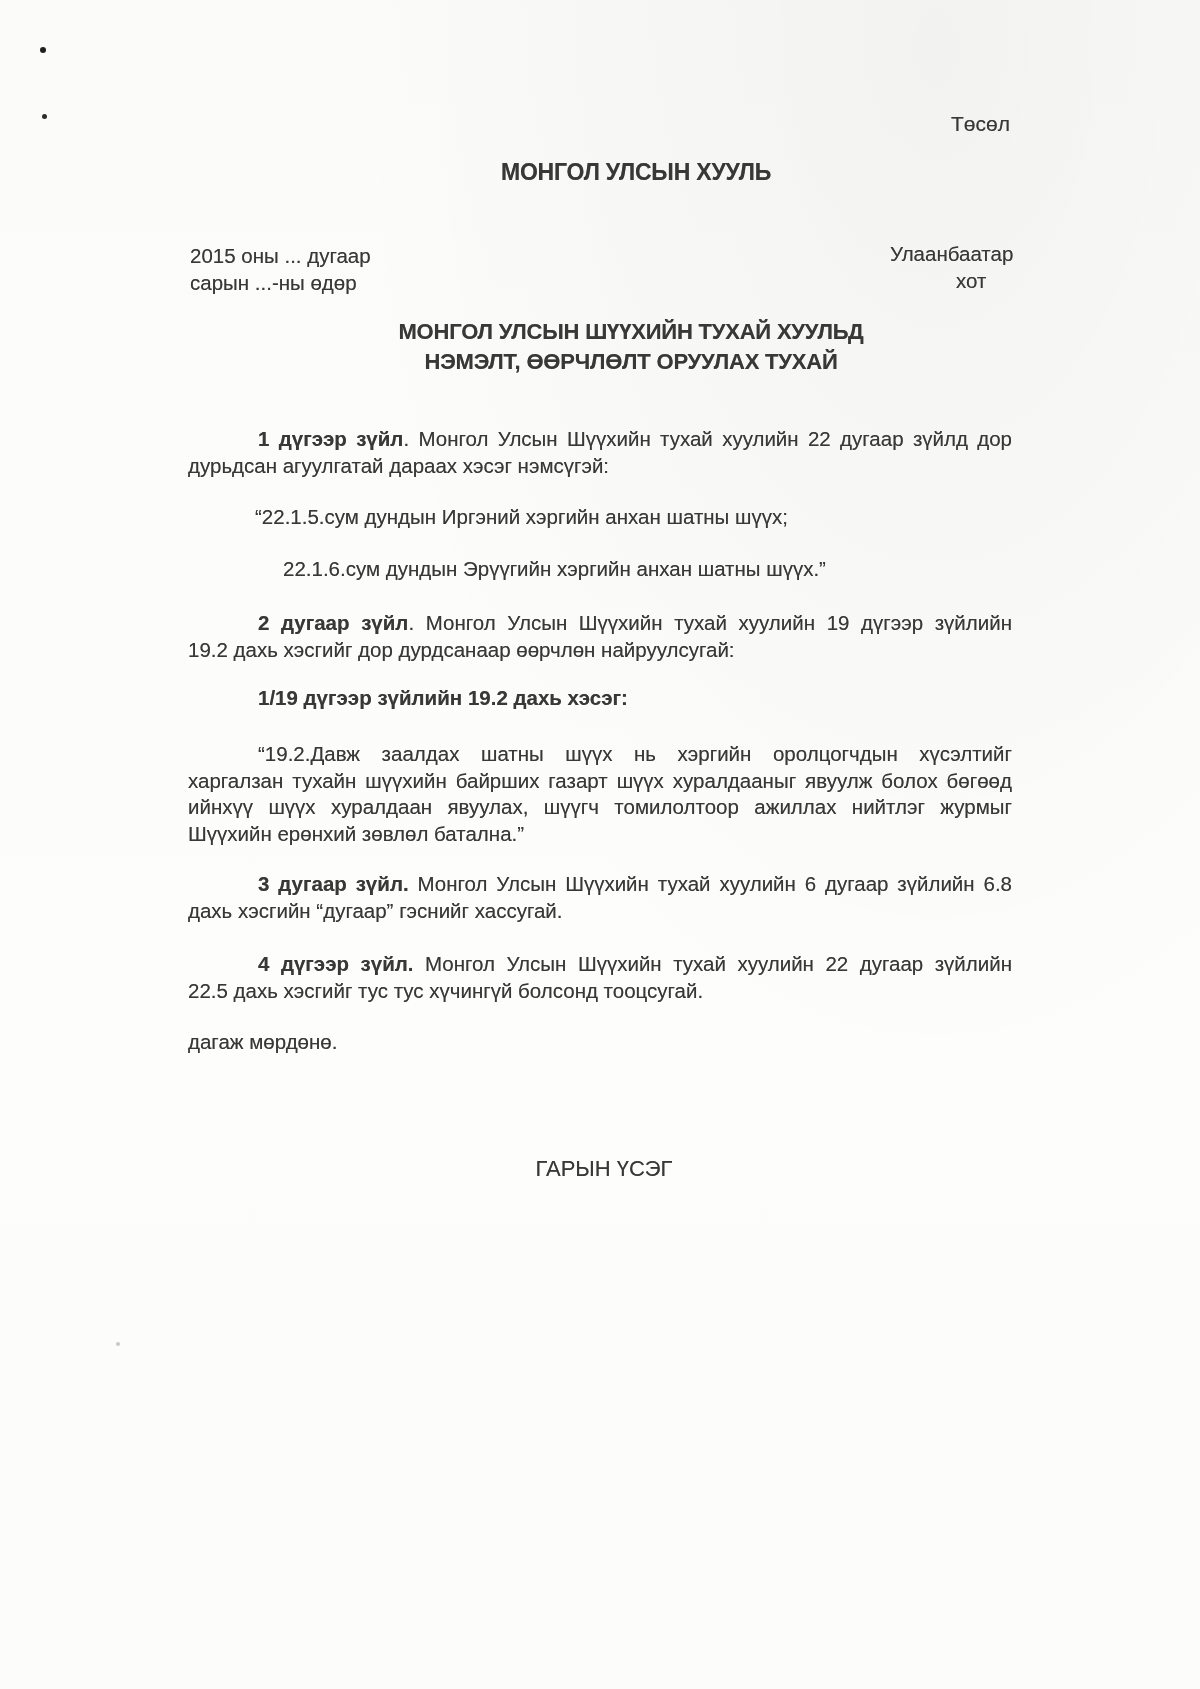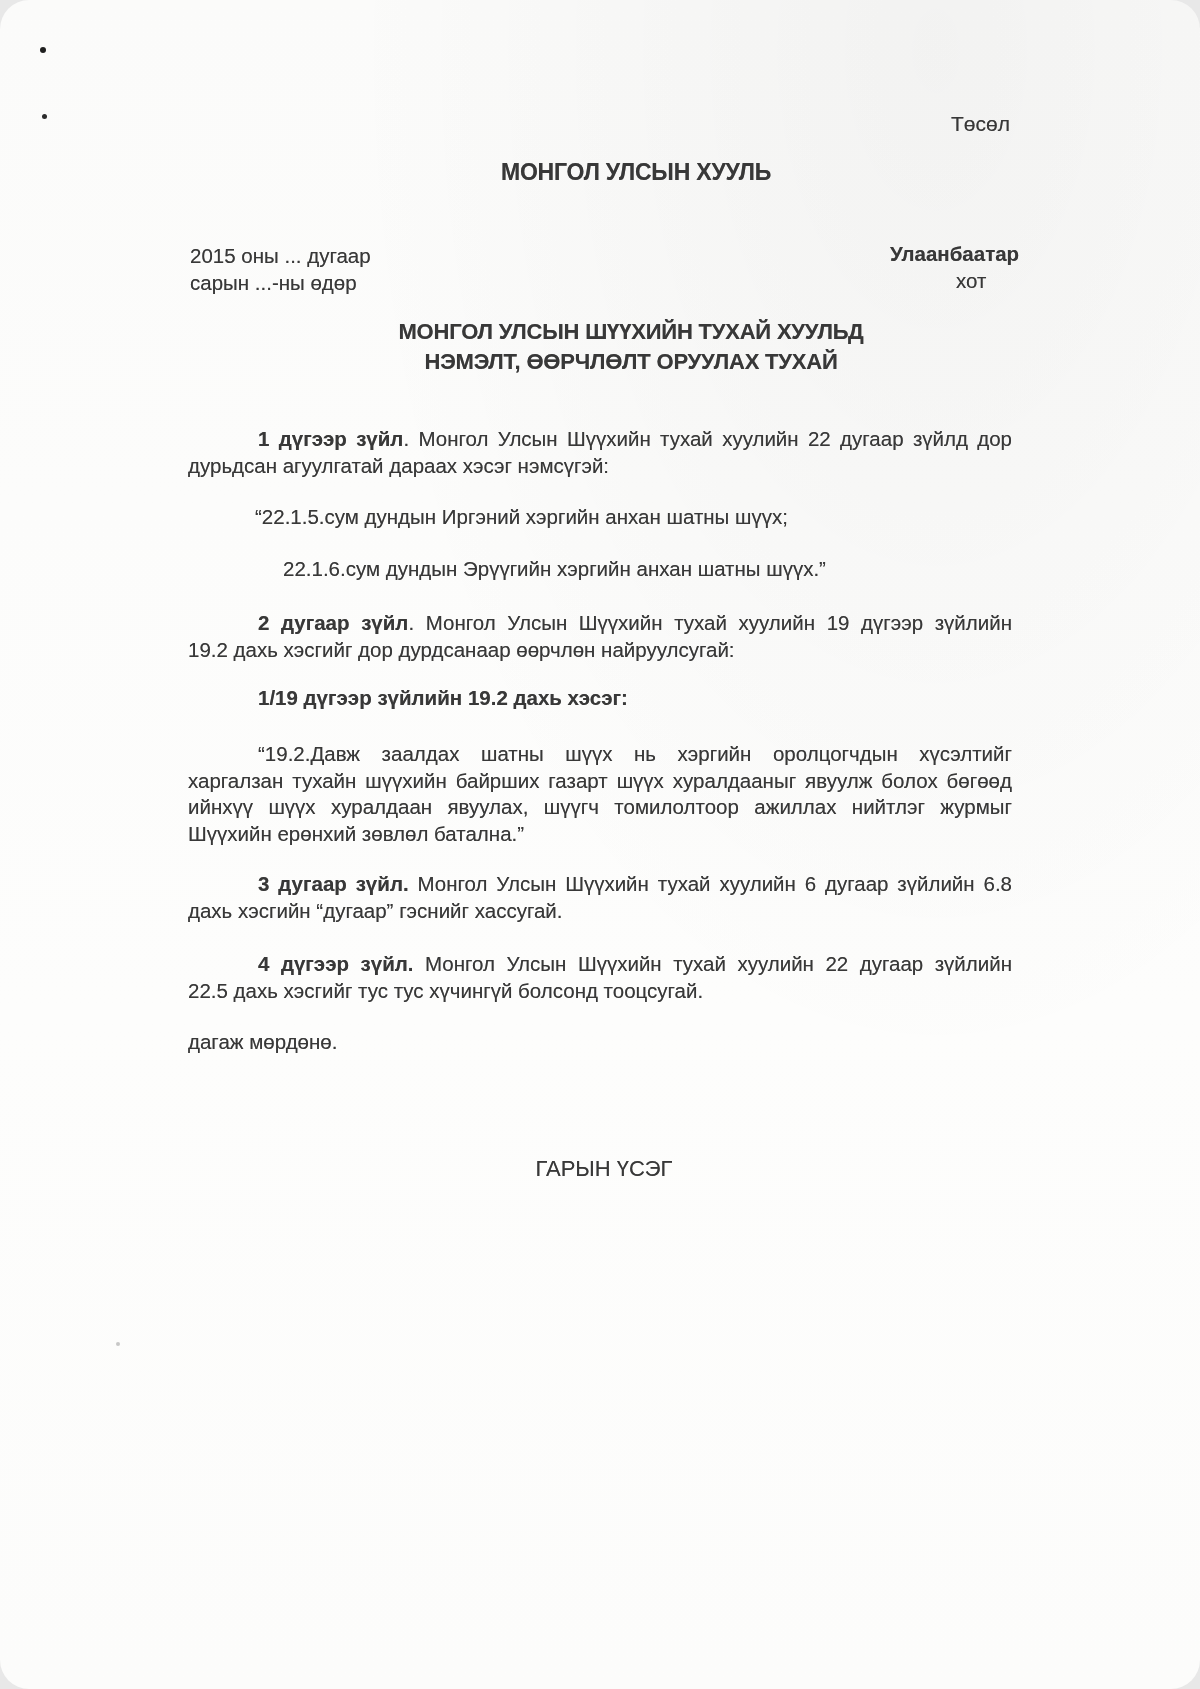--- a/index.html
+++ b/index.html
@@ -7,39 +7,38 @@
     position:relative;
     width:1200px; height:1689px;
     margin:0 auto;
     background:
       radial-gradient(ellipse at 78% 3%, rgba(0,0,0,0.035), transparent 45%),
       linear-gradient(180deg, #fbfbfa 0%, #fdfdfc 60%, #fcfcfb 100%);
     overflow:hidden;
     font-family:"Liberation Sans","DejaVu Sans",sans-serif;
     color:#383838;
     text-shadow:0 0 0.6px rgba(56,56,56,0.55);
-    border-radius:29px;
   }
   .abs { position:absolute; }
   .para { position:absolute; left:188px; width:824px; font-size:20.5px; line-height:26.5px; }
   .jline { text-align:justify; text-align-last:justify; }
   .lastline { text-align:left; text-align-last:left; }
   .fl-indent { padding-left:70px; }
   .b { font-weight:bold; }
   .law-title {
     left:0; width:1272px; top:159px; text-align:center;
     font-size:23px; font-weight:bold; letter-spacing:-0.2px;
   }
   .subject {
     left:0; width:1262px; top:317px; text-align:center;
     font-size:22px; font-weight:bold; line-height:30px; letter-spacing:-0.2px;
   }
   .draft { left:951px; top:112px; font-size:21px; }
   .date-block { left:190px; top:242px; font-size:20.5px; line-height:27px; }
-  .place-1 { left:890px; top:242px; font-size:20.5px;font-weight:bold; }
+  .place-1 { left:890px; top:242px; font-size:20.5px; }
   .place-2 { left:956px; top:269px; font-size:20.5px; }
   .quote-line { font-size:20.5px; }
   .q1 { left:255px; top:505px; }
   .q2 { left:263px; top:557px;margin-left:20px; }
   .amend-heading { left:258px; top:686px; font-size:20.5px; font-weight:bold; }
   .p1 { top:426px; }
   .p2 { top:610px; }
   .pamend { top:741px; }
   .p3 { top:871px; }
   .p4 { top:951px; }

